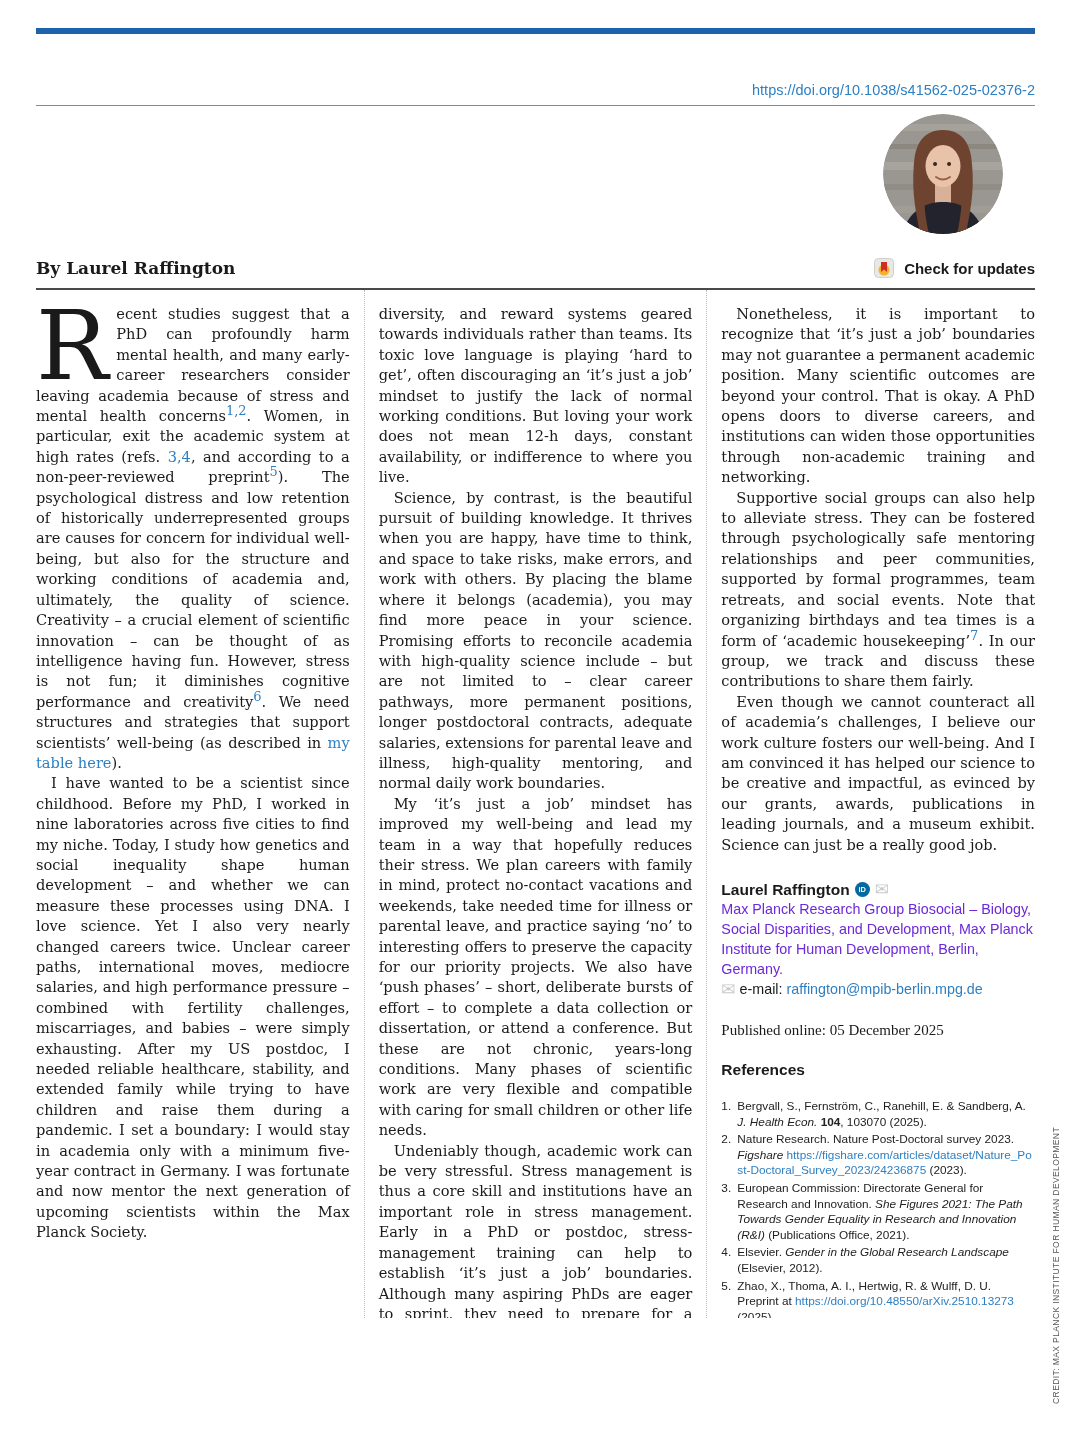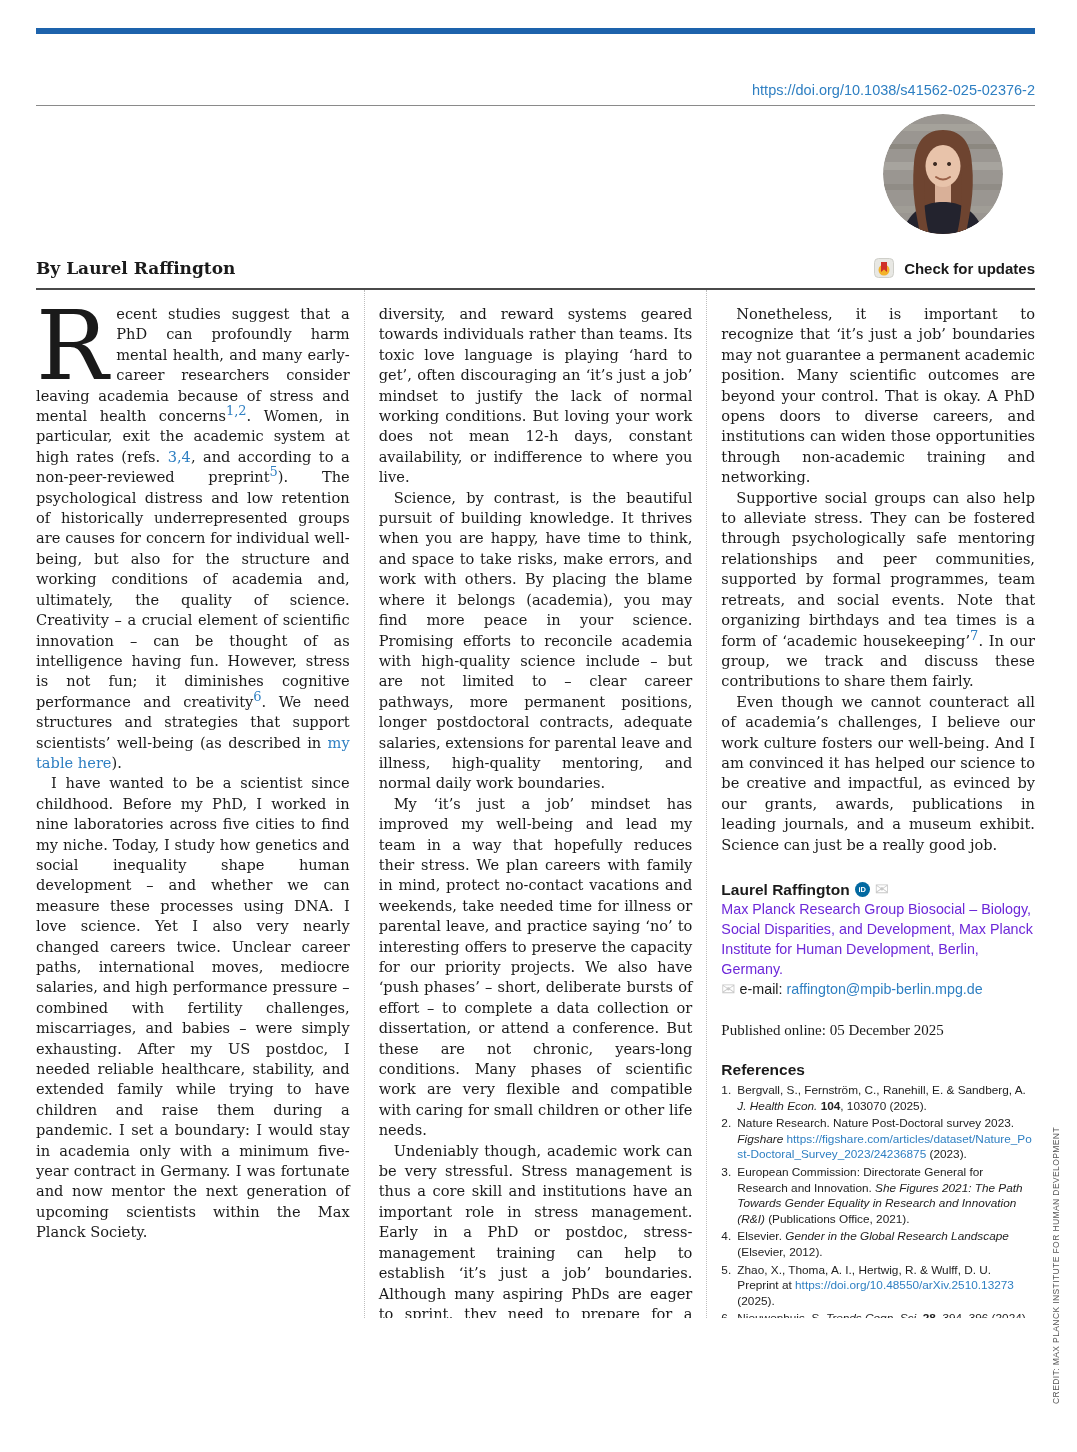--- a/index.html
+++ b/index.html
@@ -46,21 +46,21 @@
   .author-name{font-size:15.5px;font-weight:700;}
   .orcid-badge{display:inline-flex;width:15px;height:15px;border-radius:50%;background:#0369a1;
                color:#fff;font-size:7.5px;font-weight:700;align-items:center;justify-content:center;
                font-family:"Liberation Sans",sans-serif;}
   .envelope{color:#c9c9c9;font-size:17px;line-height:1;}
   .affiliation{font-size:14.3px;line-height:20px;color:#6d28d9;}
   .email-row{display:flex;align-items:center;gap:4px;font-size:14.3px;margin-top:2px;}
   .email-row .rt-link{text-decoration:none;}
   .published{font-family:"Liberation Serif",serif;font-size:15px;margin-top:24px;}
   .refs{margin-top:22px;font-family:"Liberation Sans",sans-serif;}
-  .refs-heading,.competing-heading{font-size:15.5px;font-weight:700;margin:0 0 4px 0;
+  .refs-heading,.competing-heading{font-size:15.5px;font-weight:700;margin:0 0 20px 0;
       font-family:"Liberation Sans",sans-serif;}
   ol.ref-list{list-style:none;margin:0;padding:0;}
   ol.ref-list li{display:flex;font-size:11.8px;line-height:15.6px;margin-bottom:2px;color:#222;}
   .ref-num{width:16px;flex:0 0 16px;}
   .ref-text{flex:1;}
   .ref-text .rt-link{word-break:break-all;}
   
   .footer{position:absolute;left:36px;right:42px;bottom:18px;border-top:2px solid #4a4a4a;
           padding-top:6px;}
   .footer-logo{font-size:27px;font-weight:700;letter-spacing:-1px;word-spacing:1px;margin:0;

